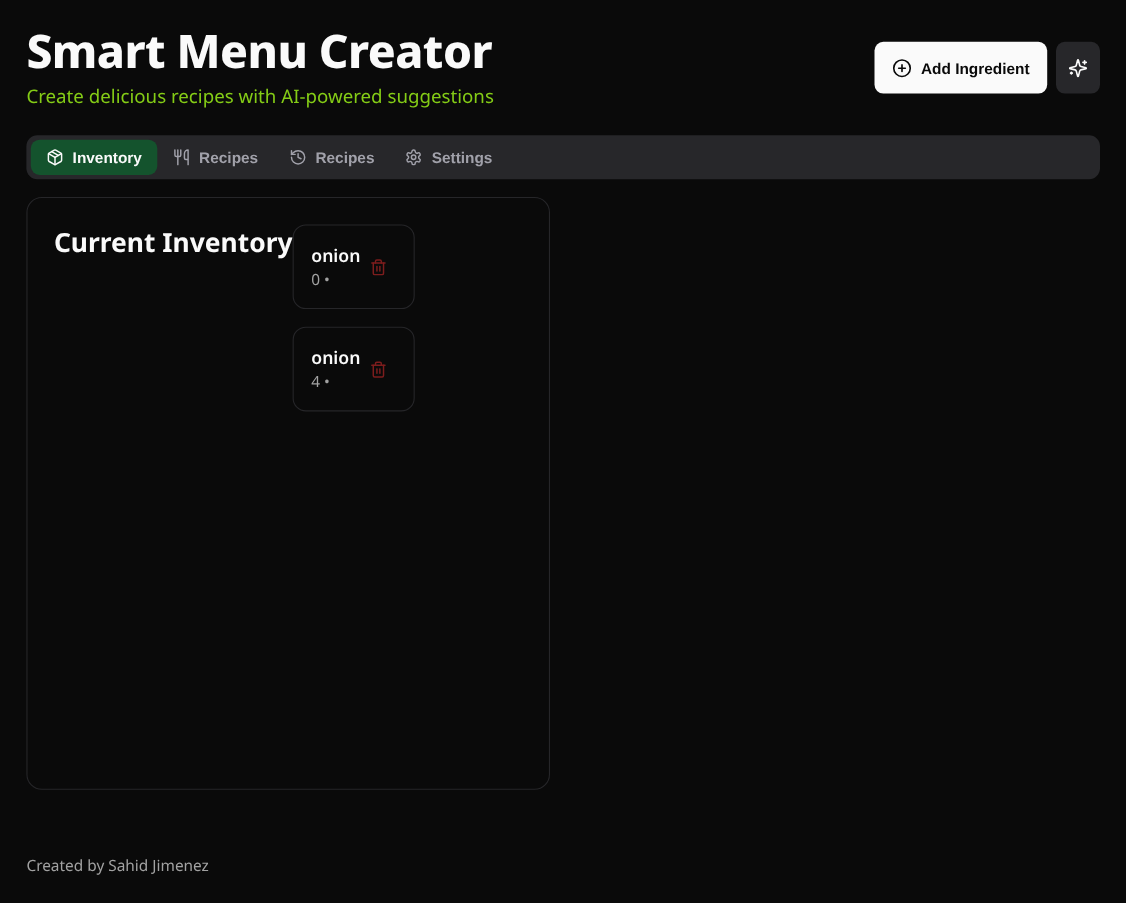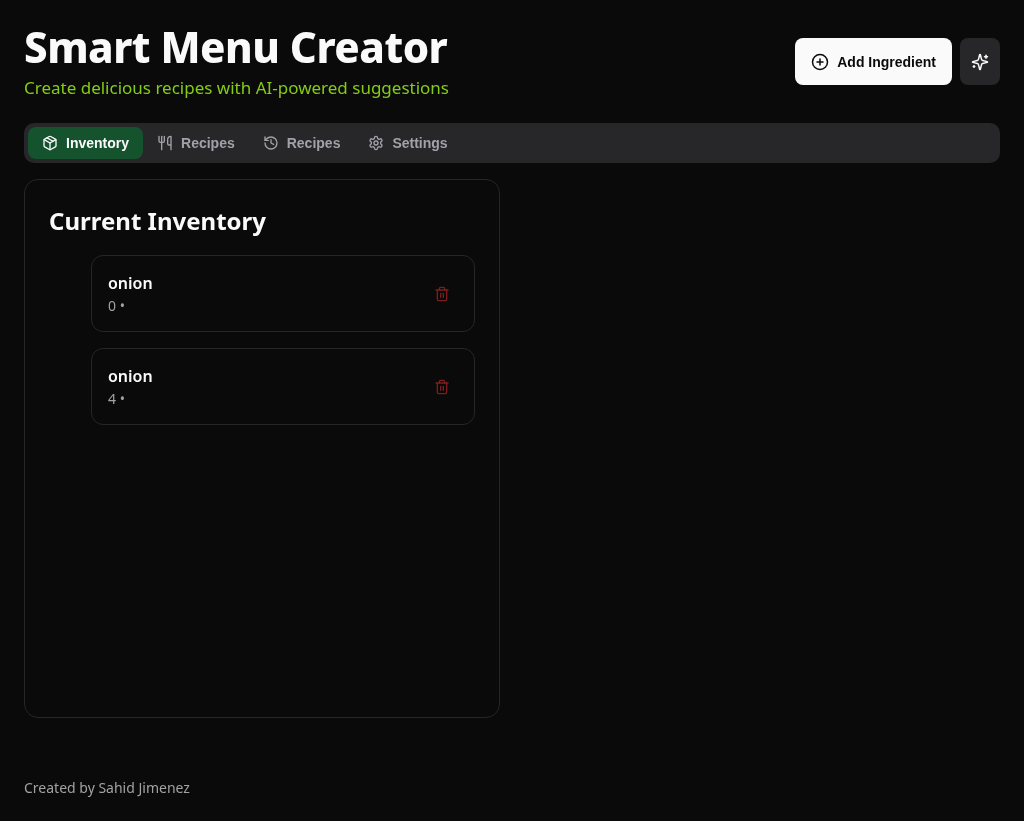--- a/index.html
+++ b/index.html
@@ -97,21 +97,21 @@
     gap: 24px;
     flex: 1;
     min-height: 0;
   }
   .card {
     border: 1px solid #262629;
     border-radius: 14px;
     padding: 24px;
     background: #0a0a0a;
     display: flex;
-    flex-direction: column;
+    flex-direction: row;
   }
   .card h2 {
     font-size: 24px;
     font-weight: 700;
     margin-bottom: 18px;
   }
   .card .muted {
     color: #a2a2a2;
     font-size: 16px;
   }
@@ -120,21 +120,20 @@
     flex-direction: column;
     gap: 16px;
   }
   .inv-item {
     border: 1px solid #262629;
     border-radius: 12px;
     padding: 16px;
     display: flex;
     justify-content: space-between;
     align-items: center;
-    margin-left: 42px;
   }
   .inv-item .name {
     font-weight: 600;
     font-size: 16px;
   }
   .inv-item .meta {
     color: #a2a2a2;
     font-size: 14px;
     margin-top: 2px;
   }

